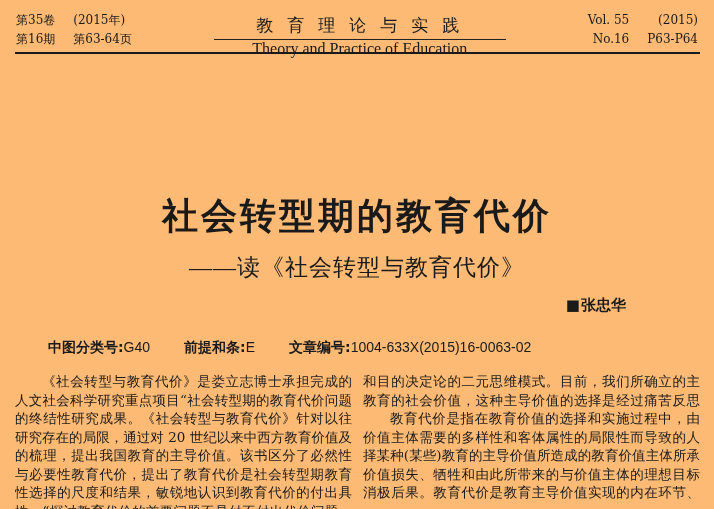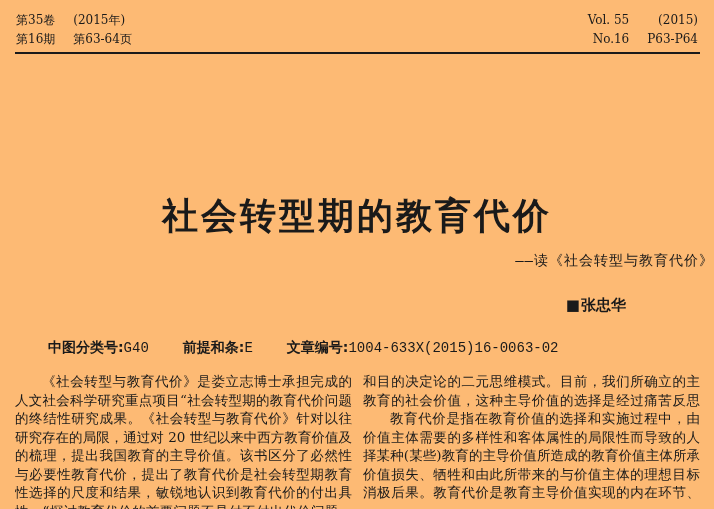--- a/index.html
+++ b/index.html
@@ -70,23 +70,23 @@
     font-family: "DejaVu Sans", sans-serif;
     font-weight: 700;
     font-size: 36px;
     letter-spacing: 3px;
     white-space: nowrap;
   }
   .article-subtitle {
     position: absolute;
     top: 252px; left: 0;
     width: 714px;
-    text-align: right;
-    font-family: Liberation Mono, monospace;
-    font-size: 14px;
+    text-align: center;
+    font-family: Liberation Serif, serif;
+    font-size: 23px;
     letter-spacing: 1px;
     white-space: nowrap;
   }
   .author-line {
     position: absolute;
     top: 296px; right: 88px;
     font-family: "DejaVu Sans", sans-serif;
     font-weight: 700;
     font-size: 15px;
     white-space: nowrap;
@@ -100,21 +100,21 @@
     display: flex;
     gap: 34px;
     font-size: 14px;
     white-space: nowrap;
   }
   .meta-label {
     font-family: "DejaVu Sans", sans-serif;
     font-weight: 700;
   }
   .meta-value {
-    font-family: Liberation Mono, monospace;
+    font-family: Liberation Sans, sans-serif;
     font-weight: 400;
   }
 
   
   .columns {
     position: absolute;
     top: 372px; left: 15px;
     width: 685px;
     display: flex;
     gap: 11px;
@@ -136,20 +136,25 @@
 <body>
 
 <div class="page">
 
   <div class="header">
     <div class="hdr-small hdr-grid">
       <span>第35卷</span>
       <span>(2015年)</span>
       <span>第16期</span>
       <span>第63-64页</span>
+    </div>
+    <div class="hdr-center">
+      <div class="hdr-center-cn">教育理论与实践</div>
+      <hr class="hdr-center-divider">
+      <div class="hdr-center-en">Theory and Practice of Education</div>
     </div>
     <div class="hdr-small hdr-grid right-align">
       <span>Vol. 55</span>
       <span>(2015)</span>
       <span>No.16</span>
       <span>P63-P64</span>
     </div>
   </div>
   <hr class="header-rule">
 

